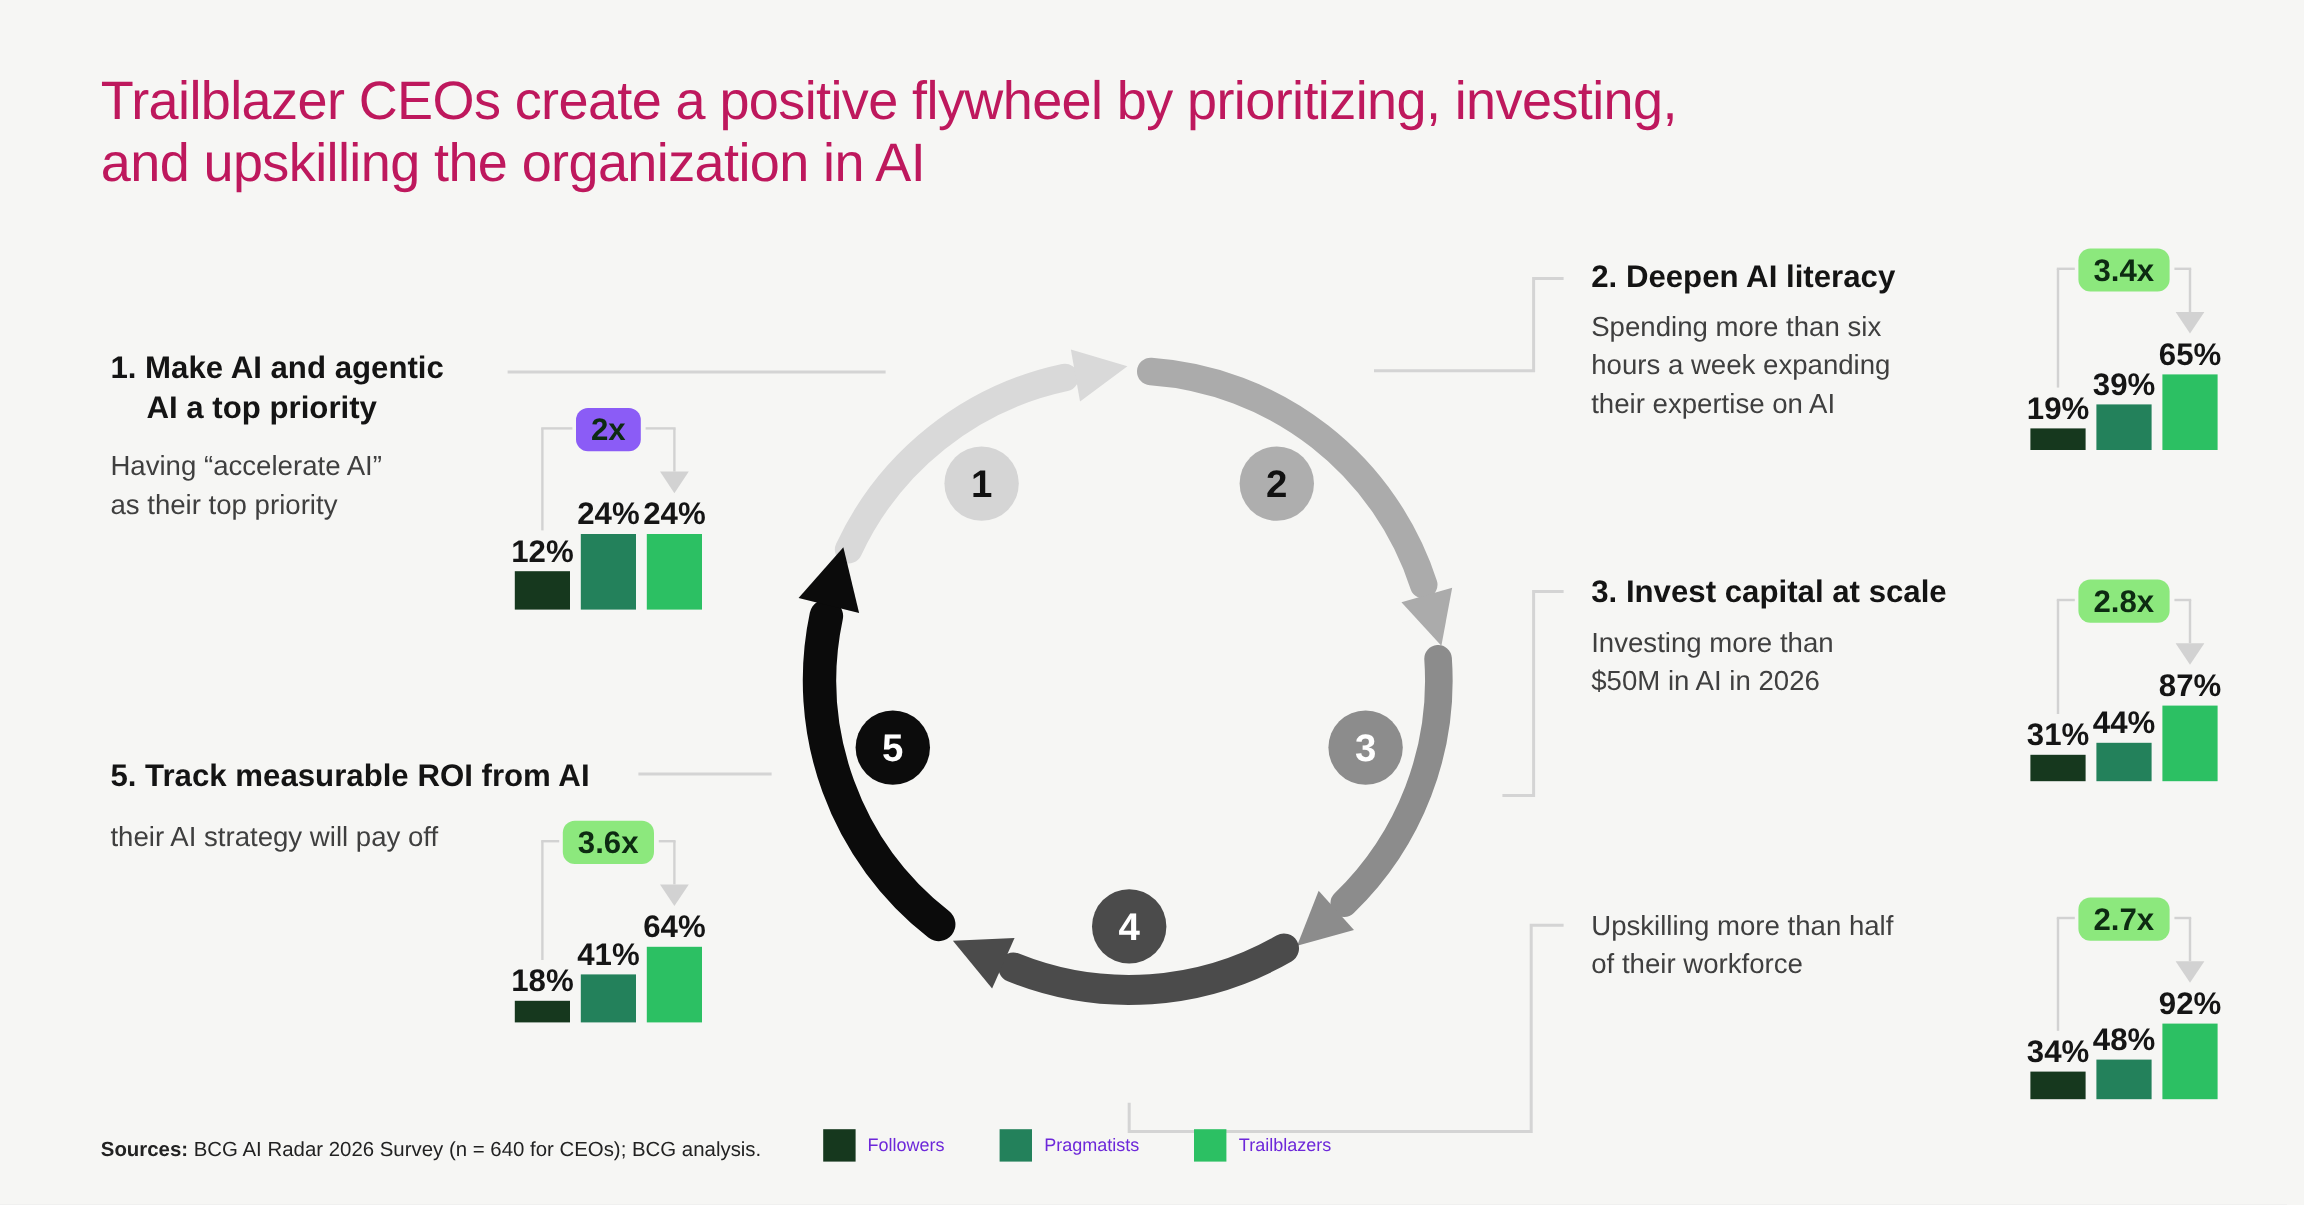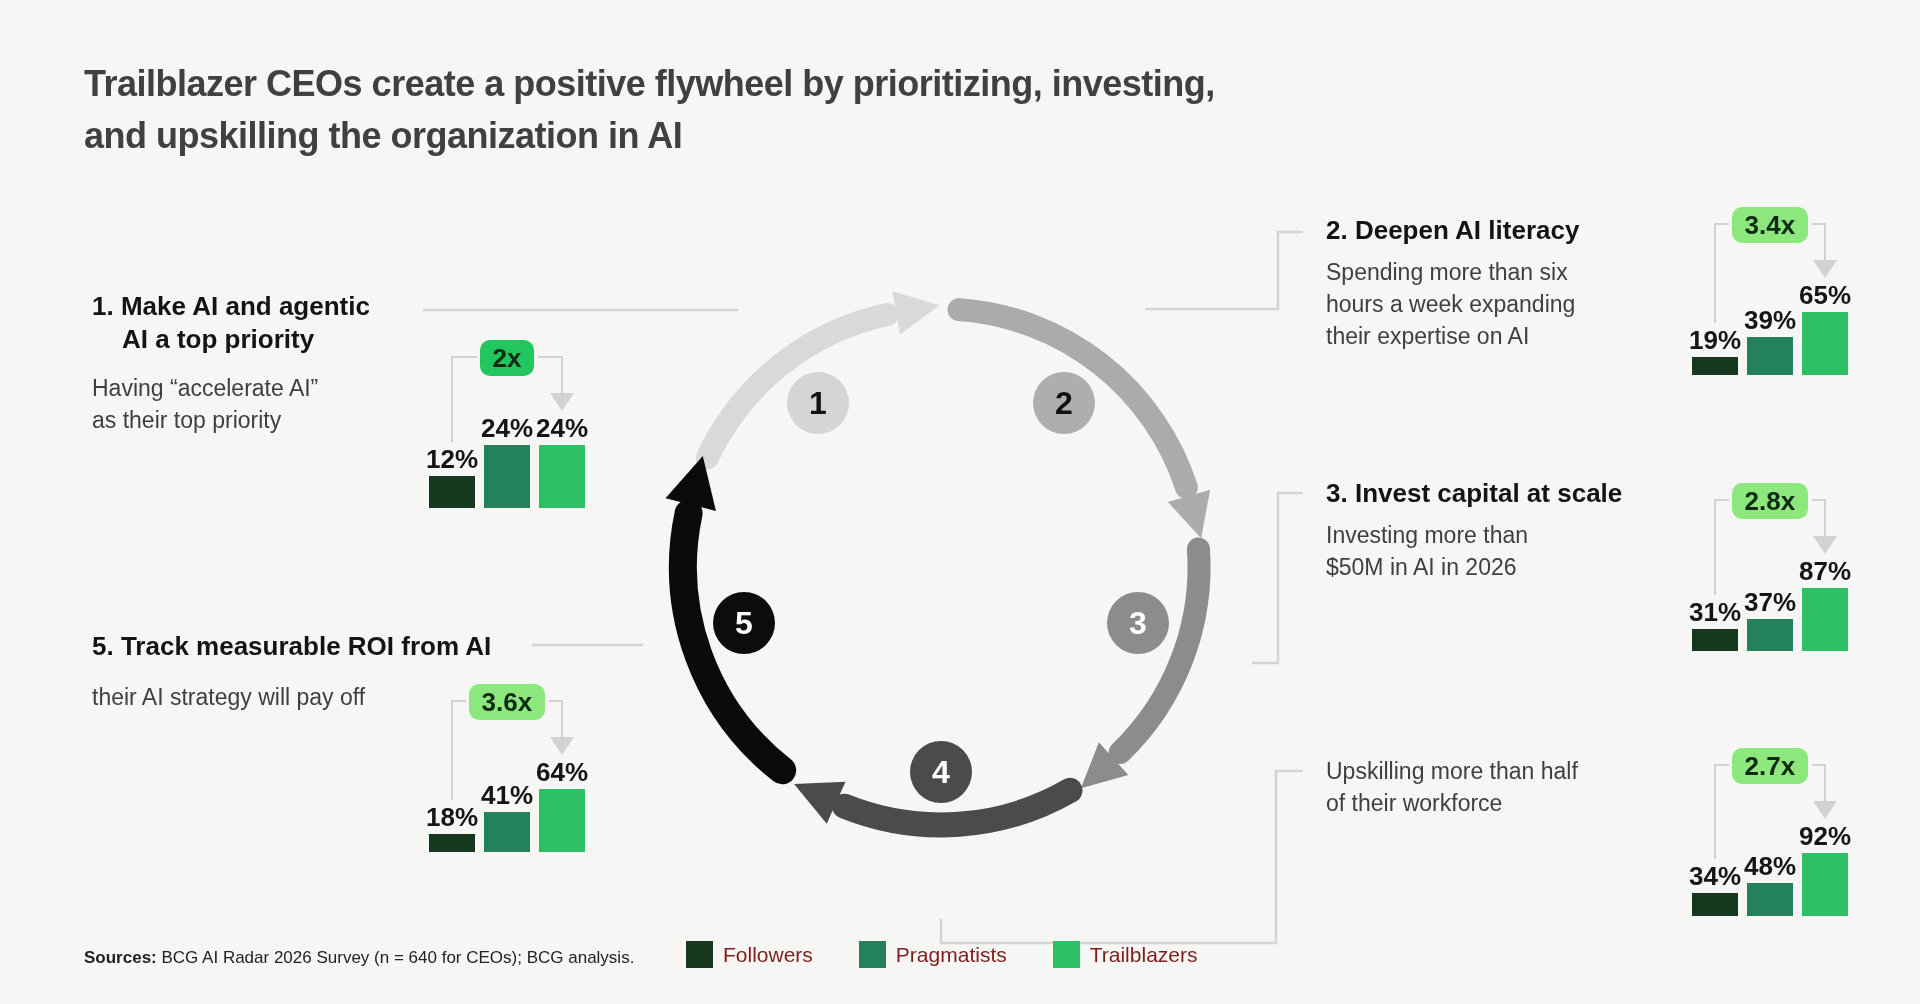--- a/index.html
+++ b/index.html
@@ -4,21 +4,21 @@
 <style>
   html,body{margin:0;padding:0;background:#e8e8e6;}
   #canvas{
     position:relative;width:1920px;height:1004px;overflow:hidden;
     background:#f6f6f4;font-family:"Liberation Sans",sans-serif;
     -webkit-font-smoothing:antialiased;
   }
   
   .headline{
     position:absolute;left:84px;top:58px;
-    font-size:36px;font-weight:700;line-height:52px;color:#404040;letter-spacing:-0.5px;
+    font-size:45px;font-weight:400;line-height:52px;color:#be185d;letter-spacing:-0.5px;
   }
   
   .sec{position:absolute;}
   .sec-title{font-size:26px;font-weight:700;color:#141414;line-height:33px;}
   .sec-title .ind{padding-left:30px;}
   .sec-body{font-size:23px;font-weight:400;color:#3f3f3f;line-height:32px;margin-top:12px;}
   .sec1{left:92px;top:290px;}
   .sec1 .sec-body{margin-top:16px;}
   .sec2{left:1326px;top:214px;}
   .sec2 .sec-body{margin-top:9px;}
@@ -59,21 +59,21 @@
     position:absolute;width:0;height:0;
     border-left:12px solid transparent;border-right:12px solid transparent;
     border-top:18px solid #d2d2d2;
   }
   
   .sources{position:absolute;left:84px;top:948px;font-size:17px;color:#222;}
   .sources b{font-weight:700;}
   .legend{position:absolute;left:686px;top:941px;display:flex;gap:46px;}
   .legend-item{display:flex;align-items:center;gap:10px;}
   .legend-swatch{width:27px;height:27px;}
-  .legend-label{font-size:21px;color:#7f1d1d;}
+  .legend-label{font-size:15px;color:#6d28d9;}
 </style>
 </head>
 <body>
 
 <div id="canvas">
 
   <div class="headline">
     <div>Trailblazer CEOs create a positive flywheel by prioritizing, investing,</div>
     <div>and upskilling the organization in AI</div>
   </div>
@@ -158,21 +158,21 @@
         <div class="bbar" style="height: 32px; background: rgb(22, 56, 30);"></div>
       </div>
       <div class="bcol" style="left: 55px;">
         <div class="blabel">24%</div>
         <div class="bbar" style="height: 63px; background: rgb(35, 129, 91);"></div>
       </div>
       <div class="bcol" style="left: 110px;">
         <div class="blabel">24%</div>
         <div class="bbar" style="height: 63px; background: rgb(44, 192, 99);"></div>
       </div>
-      <div class="badge" style="background: #22c55e; left: 50.5px;">2x</div>
+      <div class="badge" style="background: #8b5cf6; left: 50.5px;">2x</div>
       <div class="cline" style="left: 22px; top: 17px; width: 2px; height: 85px;"></div>
       <div class="cline" style="left: 22px; top: 16px; width: 25.5px; height: 2px;"></div>
       <div class="cline" style="left: 108.5px; top: 16px; width: 25.5px; height: 2px;"></div>
       <div class="cline" style="left: 132px; top: 17px; width: 2px; height: 36px;"></div>
       <div class="carrow" style="left: 121px; top: 53px;"></div>
     </div>
   <div class="minichart" style="left:1692px;top:207px">
       <div class="bcol" style="left: 0px;">
         <div class="blabel">19%</div>
         <div class="bbar" style="height: 18px; background: rgb(22, 56, 30);"></div>
@@ -191,21 +191,21 @@
       <div class="cline" style="left: 119.5px; top: 16px; width: 14.5px; height: 2px;"></div>
       <div class="cline" style="left: 132px; top: 17px; width: 2px; height: 36px;"></div>
       <div class="carrow" style="left: 121px; top: 53px;"></div>
     </div>
   <div class="minichart" style="left:1692px;top:483px">
       <div class="bcol" style="left: 0px;">
         <div class="blabel">31%</div>
         <div class="bbar" style="height: 22px; background: rgb(22, 56, 30);"></div>
       </div>
       <div class="bcol" style="left: 55px;">
-        <div class="blabel">37%</div>
+        <div class="blabel">44%</div>
         <div class="bbar" style="height: 32px; background: rgb(35, 129, 91);"></div>
       </div>
       <div class="bcol" style="left: 110px; margin-top: 12px;">
         <div class="blabel">87%</div>
         <div class="bbar" style="height: 63px; background: rgb(44, 192, 99);"></div>
       </div>
       <div class="badge" style="background: rgb(140, 232, 125); left: 39.5px;">2.8x</div>
       <div class="cline" style="left: 22px; top: 17px; width: 2px; height: 95px;"></div>
       <div class="cline" style="left: 22px; top: 16px; width: 14.5px; height: 2px;"></div>
       <div class="cline" style="left: 119.5px; top: 16px; width: 14.5px; height: 2px;"></div>

